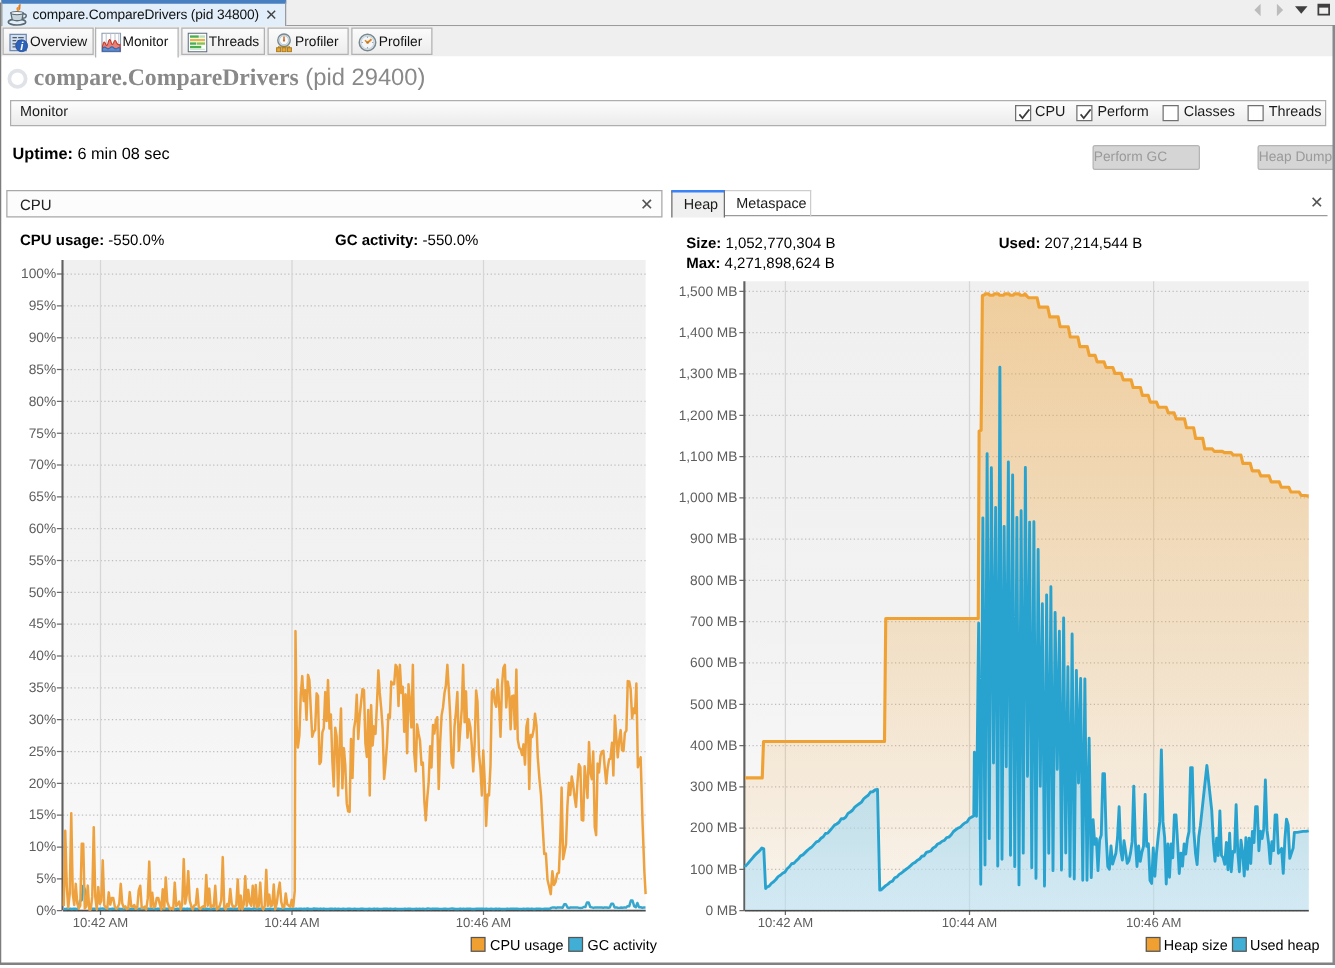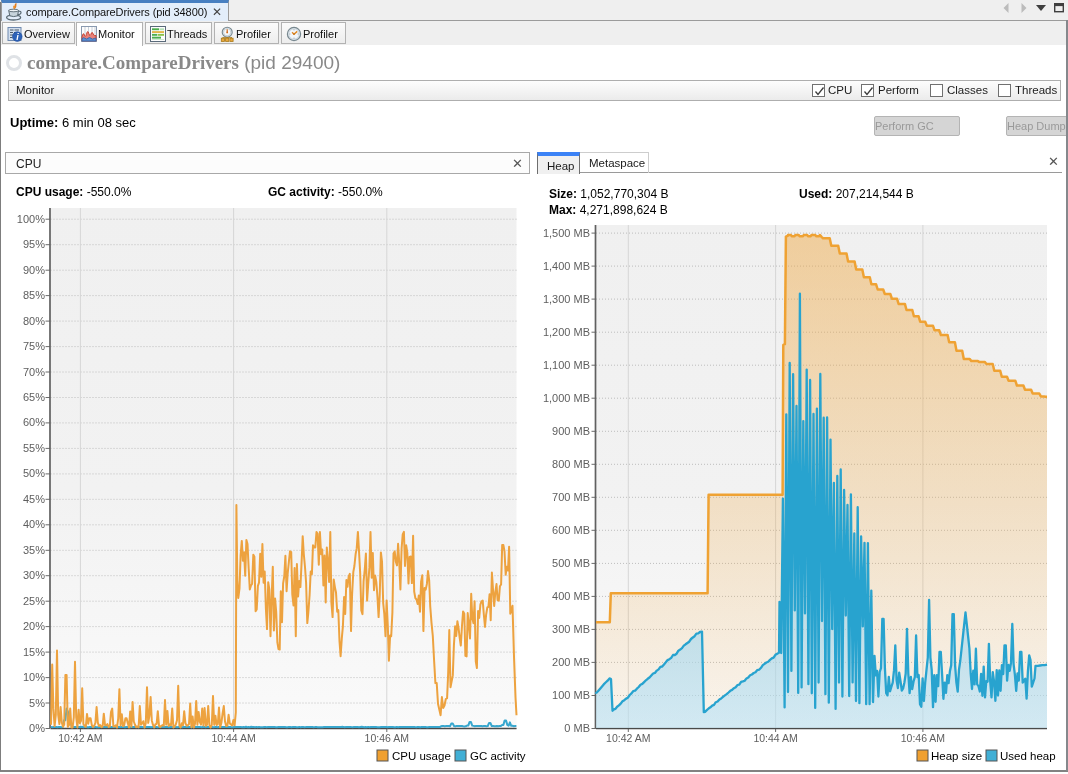--- a/index.html
+++ b/index.html
@@ -45,21 +45,21 @@
 .btn { position:absolute; top:116px; height:20px; background:#d5d5d5; border:1px solid #b4b4b4;
   border-radius:2px; font-size:11px; color:#9a9a9a; text-align:left; line-height:18px; }
 
 
 #lpanelhdr { position:absolute; left:5px; top:152px; width:525px; height:22px; background:#fcfcfc; border:1px solid #a8a8a8; }
 #lpanelhdr .t { position:absolute; left:10px; top:4px; font-size:12px; color:#222; }
 .phx { position:absolute; top:3px; font-size:13px; color:#555; }
 #rpanelhdr { position:absolute; left:536px; top:151px; width:526px; height:23px; }
 #rpanelbot { position:absolute; left:43px; top:21px; width:483px; height:1px; background:#9a9a9a; }
 #heaptab { position:absolute; left:1px; top:1px; width:43px; height:22px; background:#f0f0f0;
-  border-top:4px solid #3b82f6; border-left:1px solid #6e6e6e; border-right:1px solid #6e6e6e; z-index:2; }
+  border-top:2px solid #3b82f6; border-left:1px solid #6e6e6e; border-right:1px solid #6e6e6e; z-index:2; }
 #heaptab .t { position:absolute; left:9px; top:4px; font-size:11.5px; color:#1a1a1a; }
 #metatab { position:absolute; left:44px; top:1px; width:69px; height:21px; border-top:1px solid #cdcdcd; border-right:1px solid #cdcdcd; }
 #metatab .t { position:absolute; left:9px; top:4px; font-size:11.5px; color:#1a1a1a; }
 
 
 svg text { font-family:"Liberation Sans", sans-serif; }
 .axlbl { font-size:11px; fill:#5e5e5e; }
 .xlbl { font-size:10.5px; fill:#5e5e5e; }
 .hgrid { stroke:#bdbdbd; stroke-width:1; stroke-dasharray:1 2; }
 .vgrid { stroke:#d6d6d6; stroke-width:1; }

